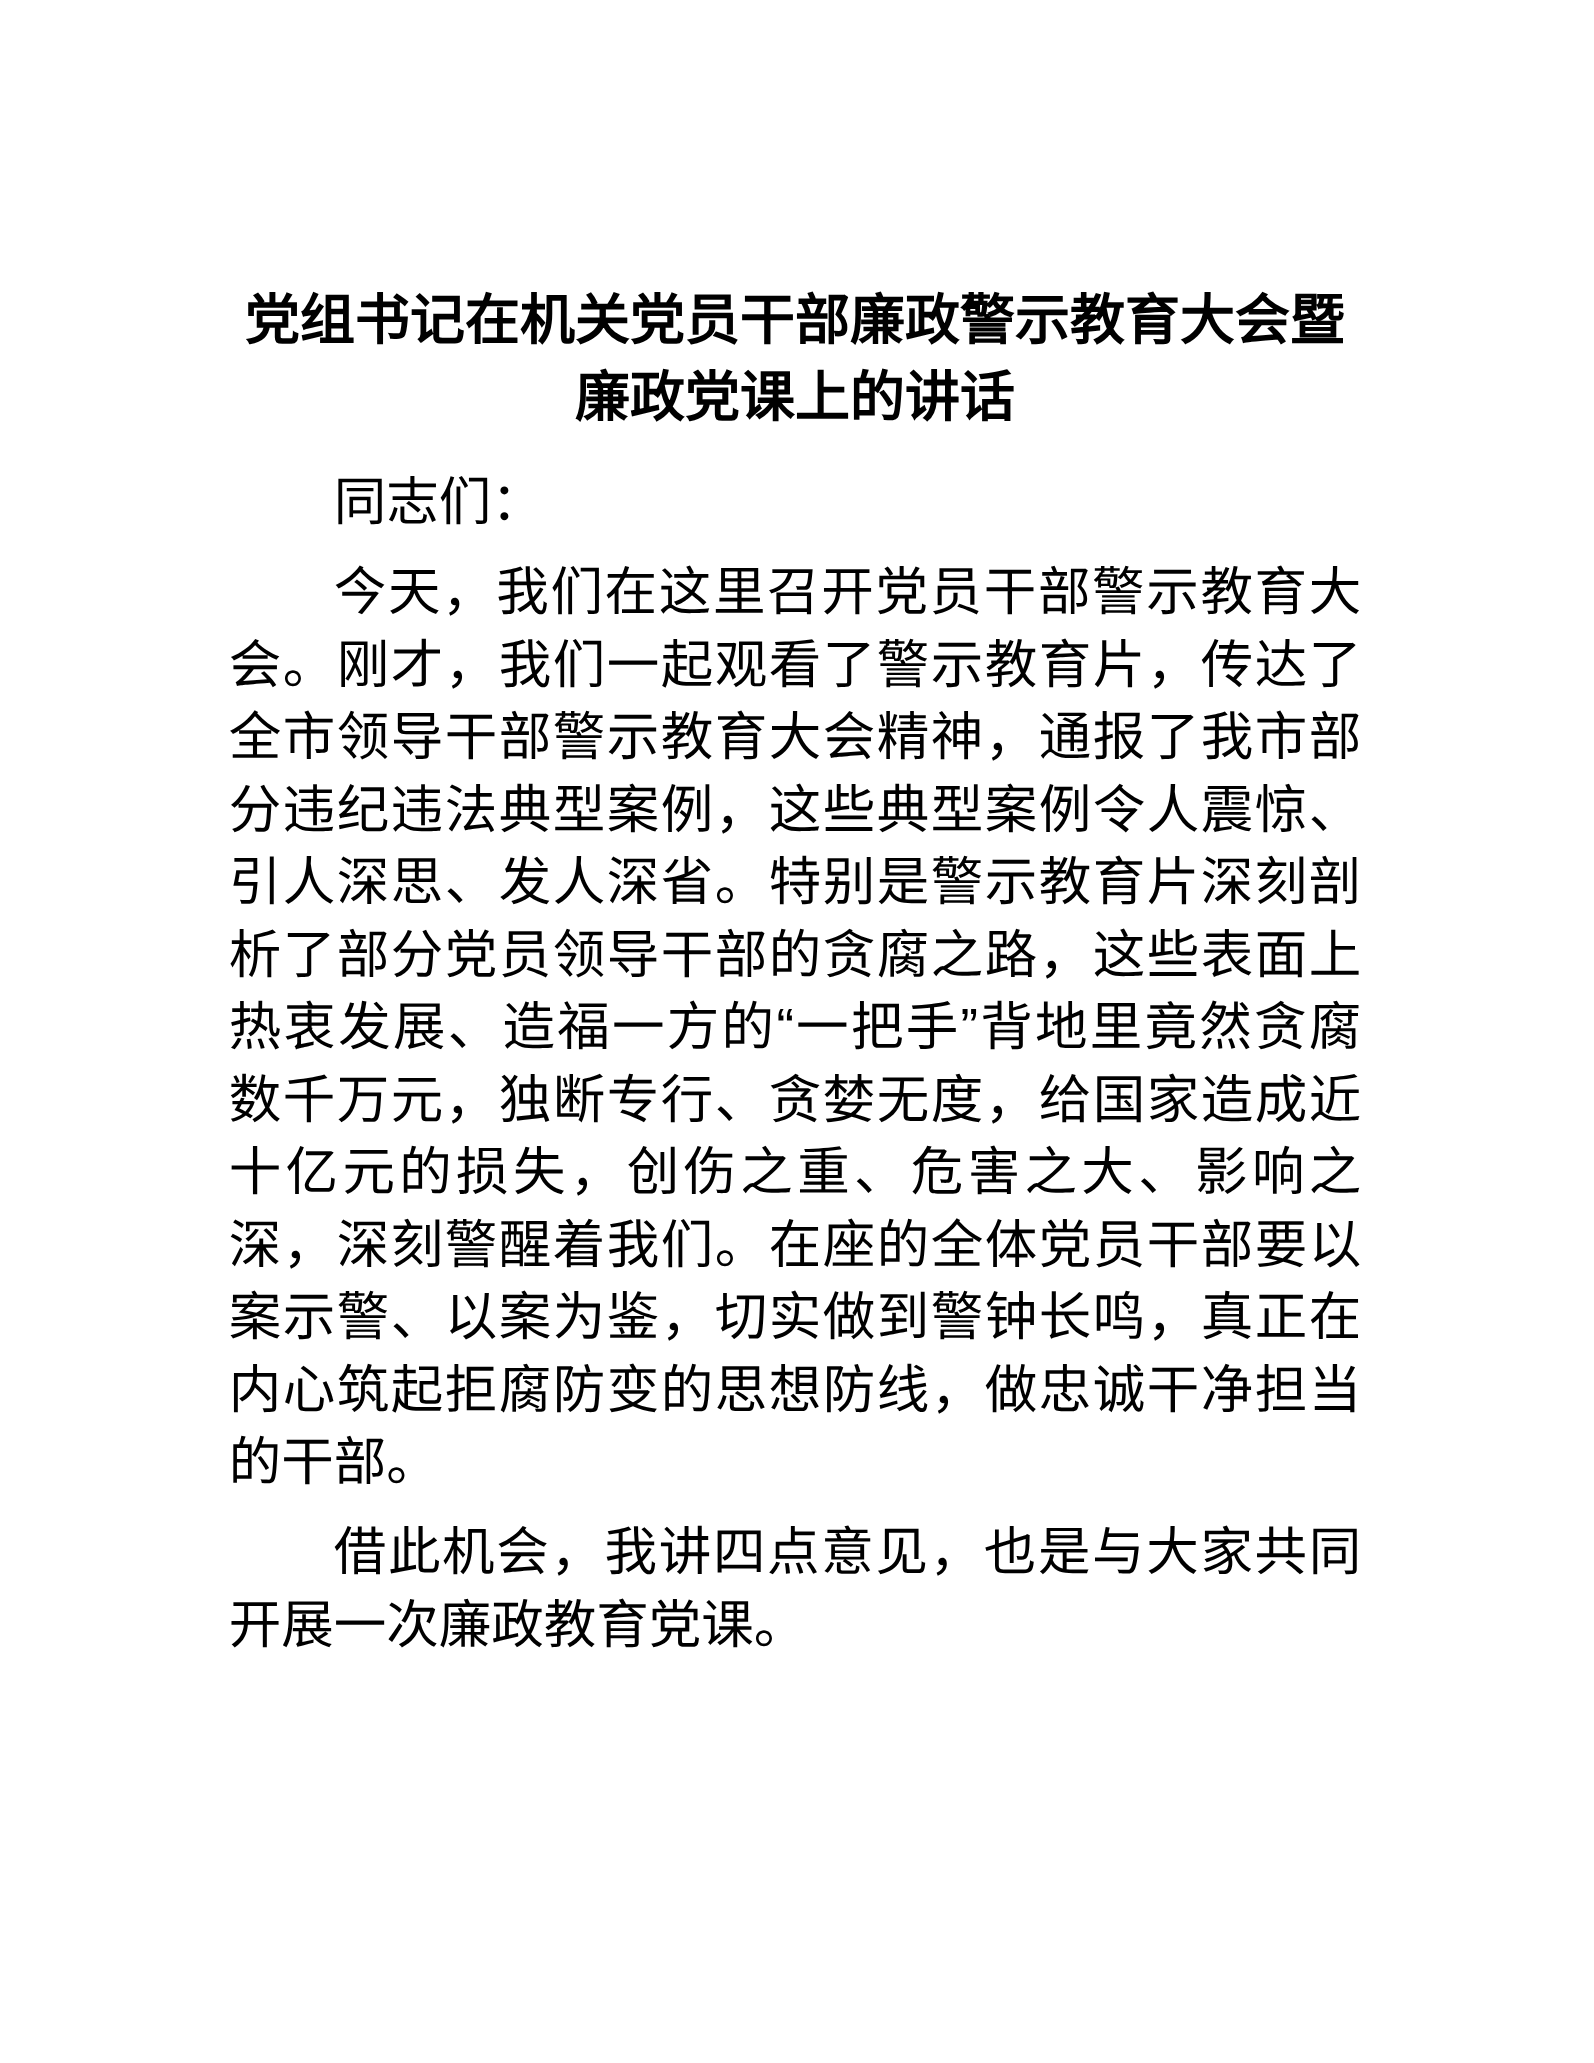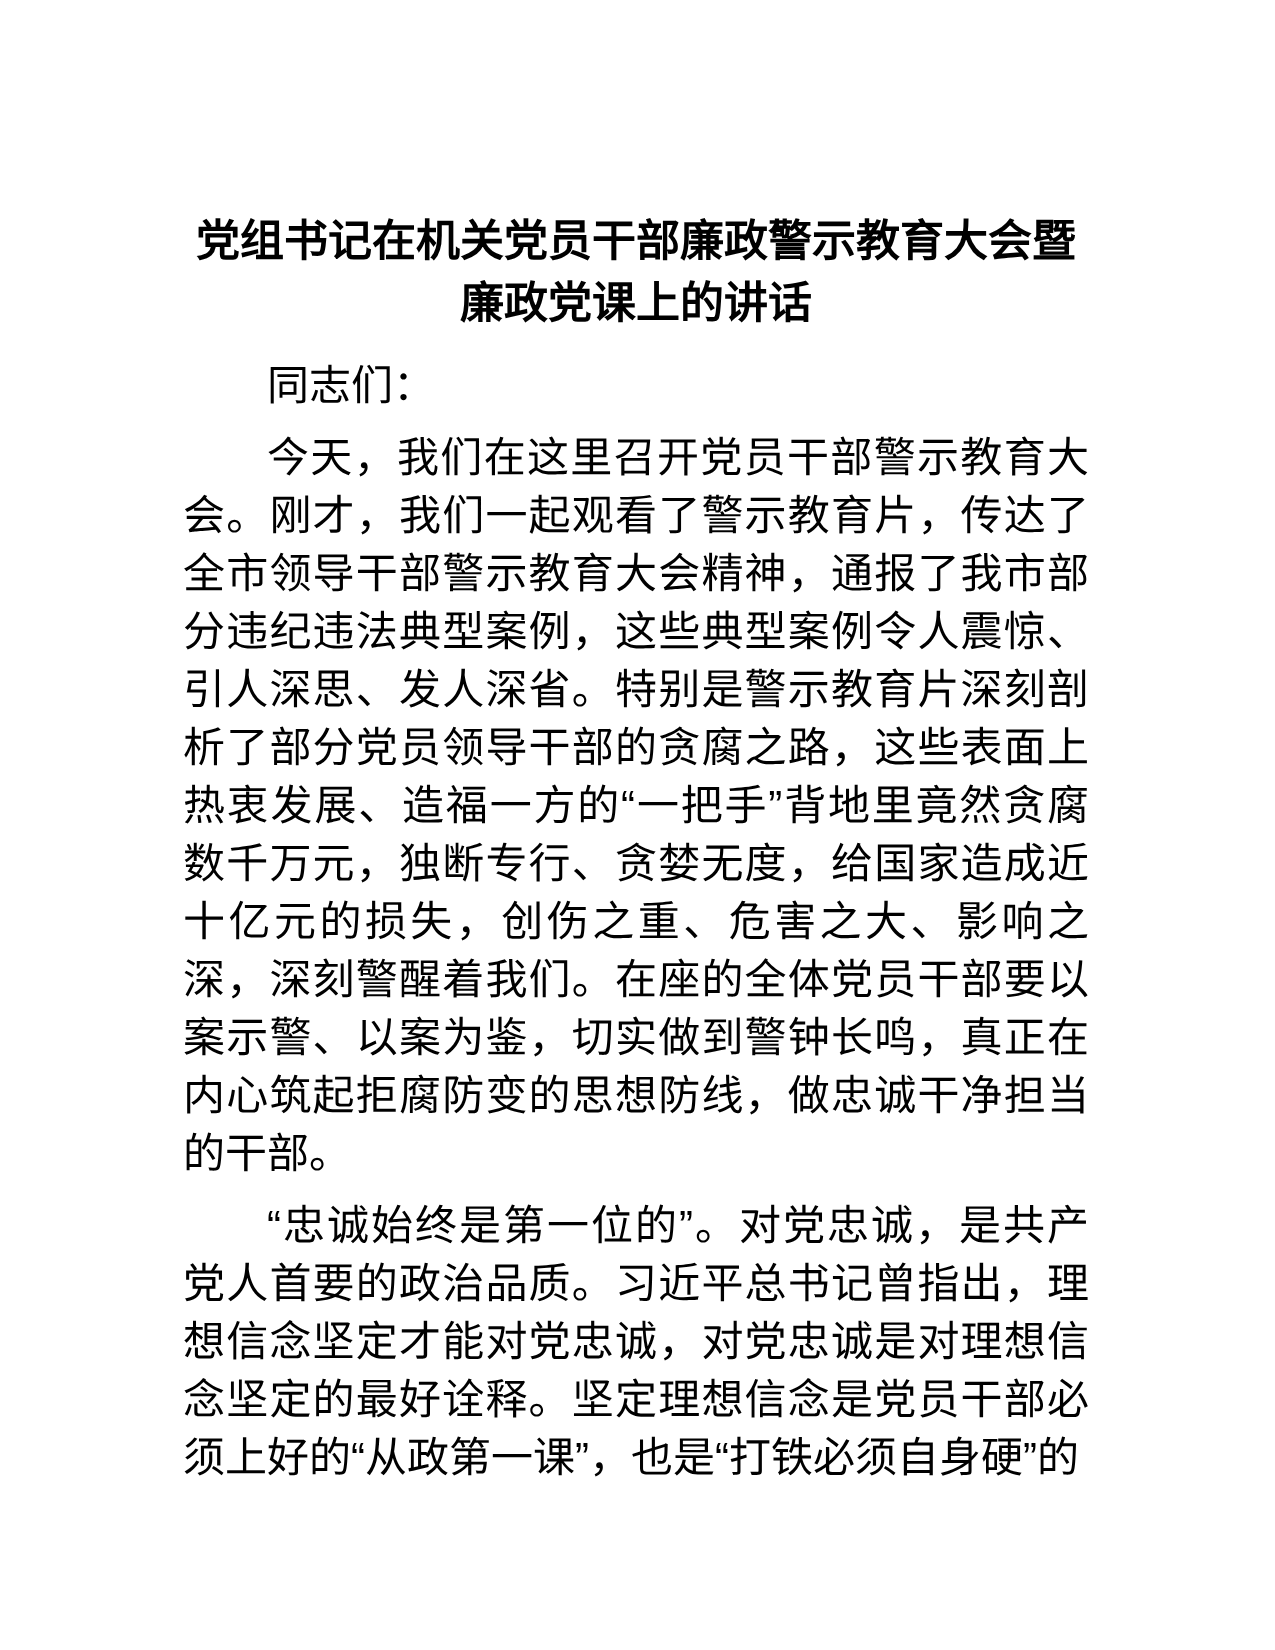--- a/index.html
+++ b/index.html
@@ -17,21 +17,21 @@
     padding: 210px 186px 0 183px;
     overflow: hidden;
     color: #000000;
     font-family: "Liberation Sans", "DejaVu Sans", sans-serif;
   }
   .doc-title {
     font-size: 44px;
     font-weight: bold;
     line-height: 62px;
     text-align: center;
-    margin: 0 0 23px 0;
+    margin: 16px 0 23px 0;
     letter-spacing: 0;
   }
   .para {
     font-size: 42px;
     line-height: 58px;
     text-align: justify;
     text-justify: inter-character;
     text-indent: 2em;
     margin: 0 0 14px 0;
     word-break: break-all;
@@ -40,16 +40,16 @@
 </head>
 <body>
 
 <div class="page">
   <h1 class="doc-title">党组书记在机关党员干部廉政警示教育大会暨廉政党课上的讲话</h1>
 
   <p class="para">同志们：</p>
 
   <p class="para">今天，我们在这里召开党员干部警示教育大会。刚才，我们一起观看了警示教育片，传达了全市领导干部警示教育大会精神，通报了我市部分违纪违法典型案例，这些典型案例令人震惊、引人深思、发人深省。特别是警示教育片深刻剖析了部分党员领导干部的贪腐之路，这些表面上热衷发展、造福一方的“一把手”背地里竟然贪腐数千万元，独断专行、贪婪无度，给国家造成近十亿元的损失，创伤之重、危害之大、影响之深，深刻警醒着我们。在座的全体党员干部要以案示警、以案为鉴，切实做到警钟长鸣，真正在内心筑起拒腐防变的思想防线，做忠诚干净担当的干部。</p>
 
+  <p class="para">借此机会，我讲四点意见，也是与大家共同开展一次廉政教育党课。</p>
 
 
-  <p class="para">“忠诚始终是第一位的”。对党忠诚，是共产党人首要的政治品质。习近平总书记曾指出，理想信念坚定才能对党忠诚，对党忠诚是对理想信念坚定的最好诠释。坚定理想信念是党员干部必须上好的“从政第一课”，也是“打铁必须自身硬”的</p>
 </div>
 
 </body></html>

